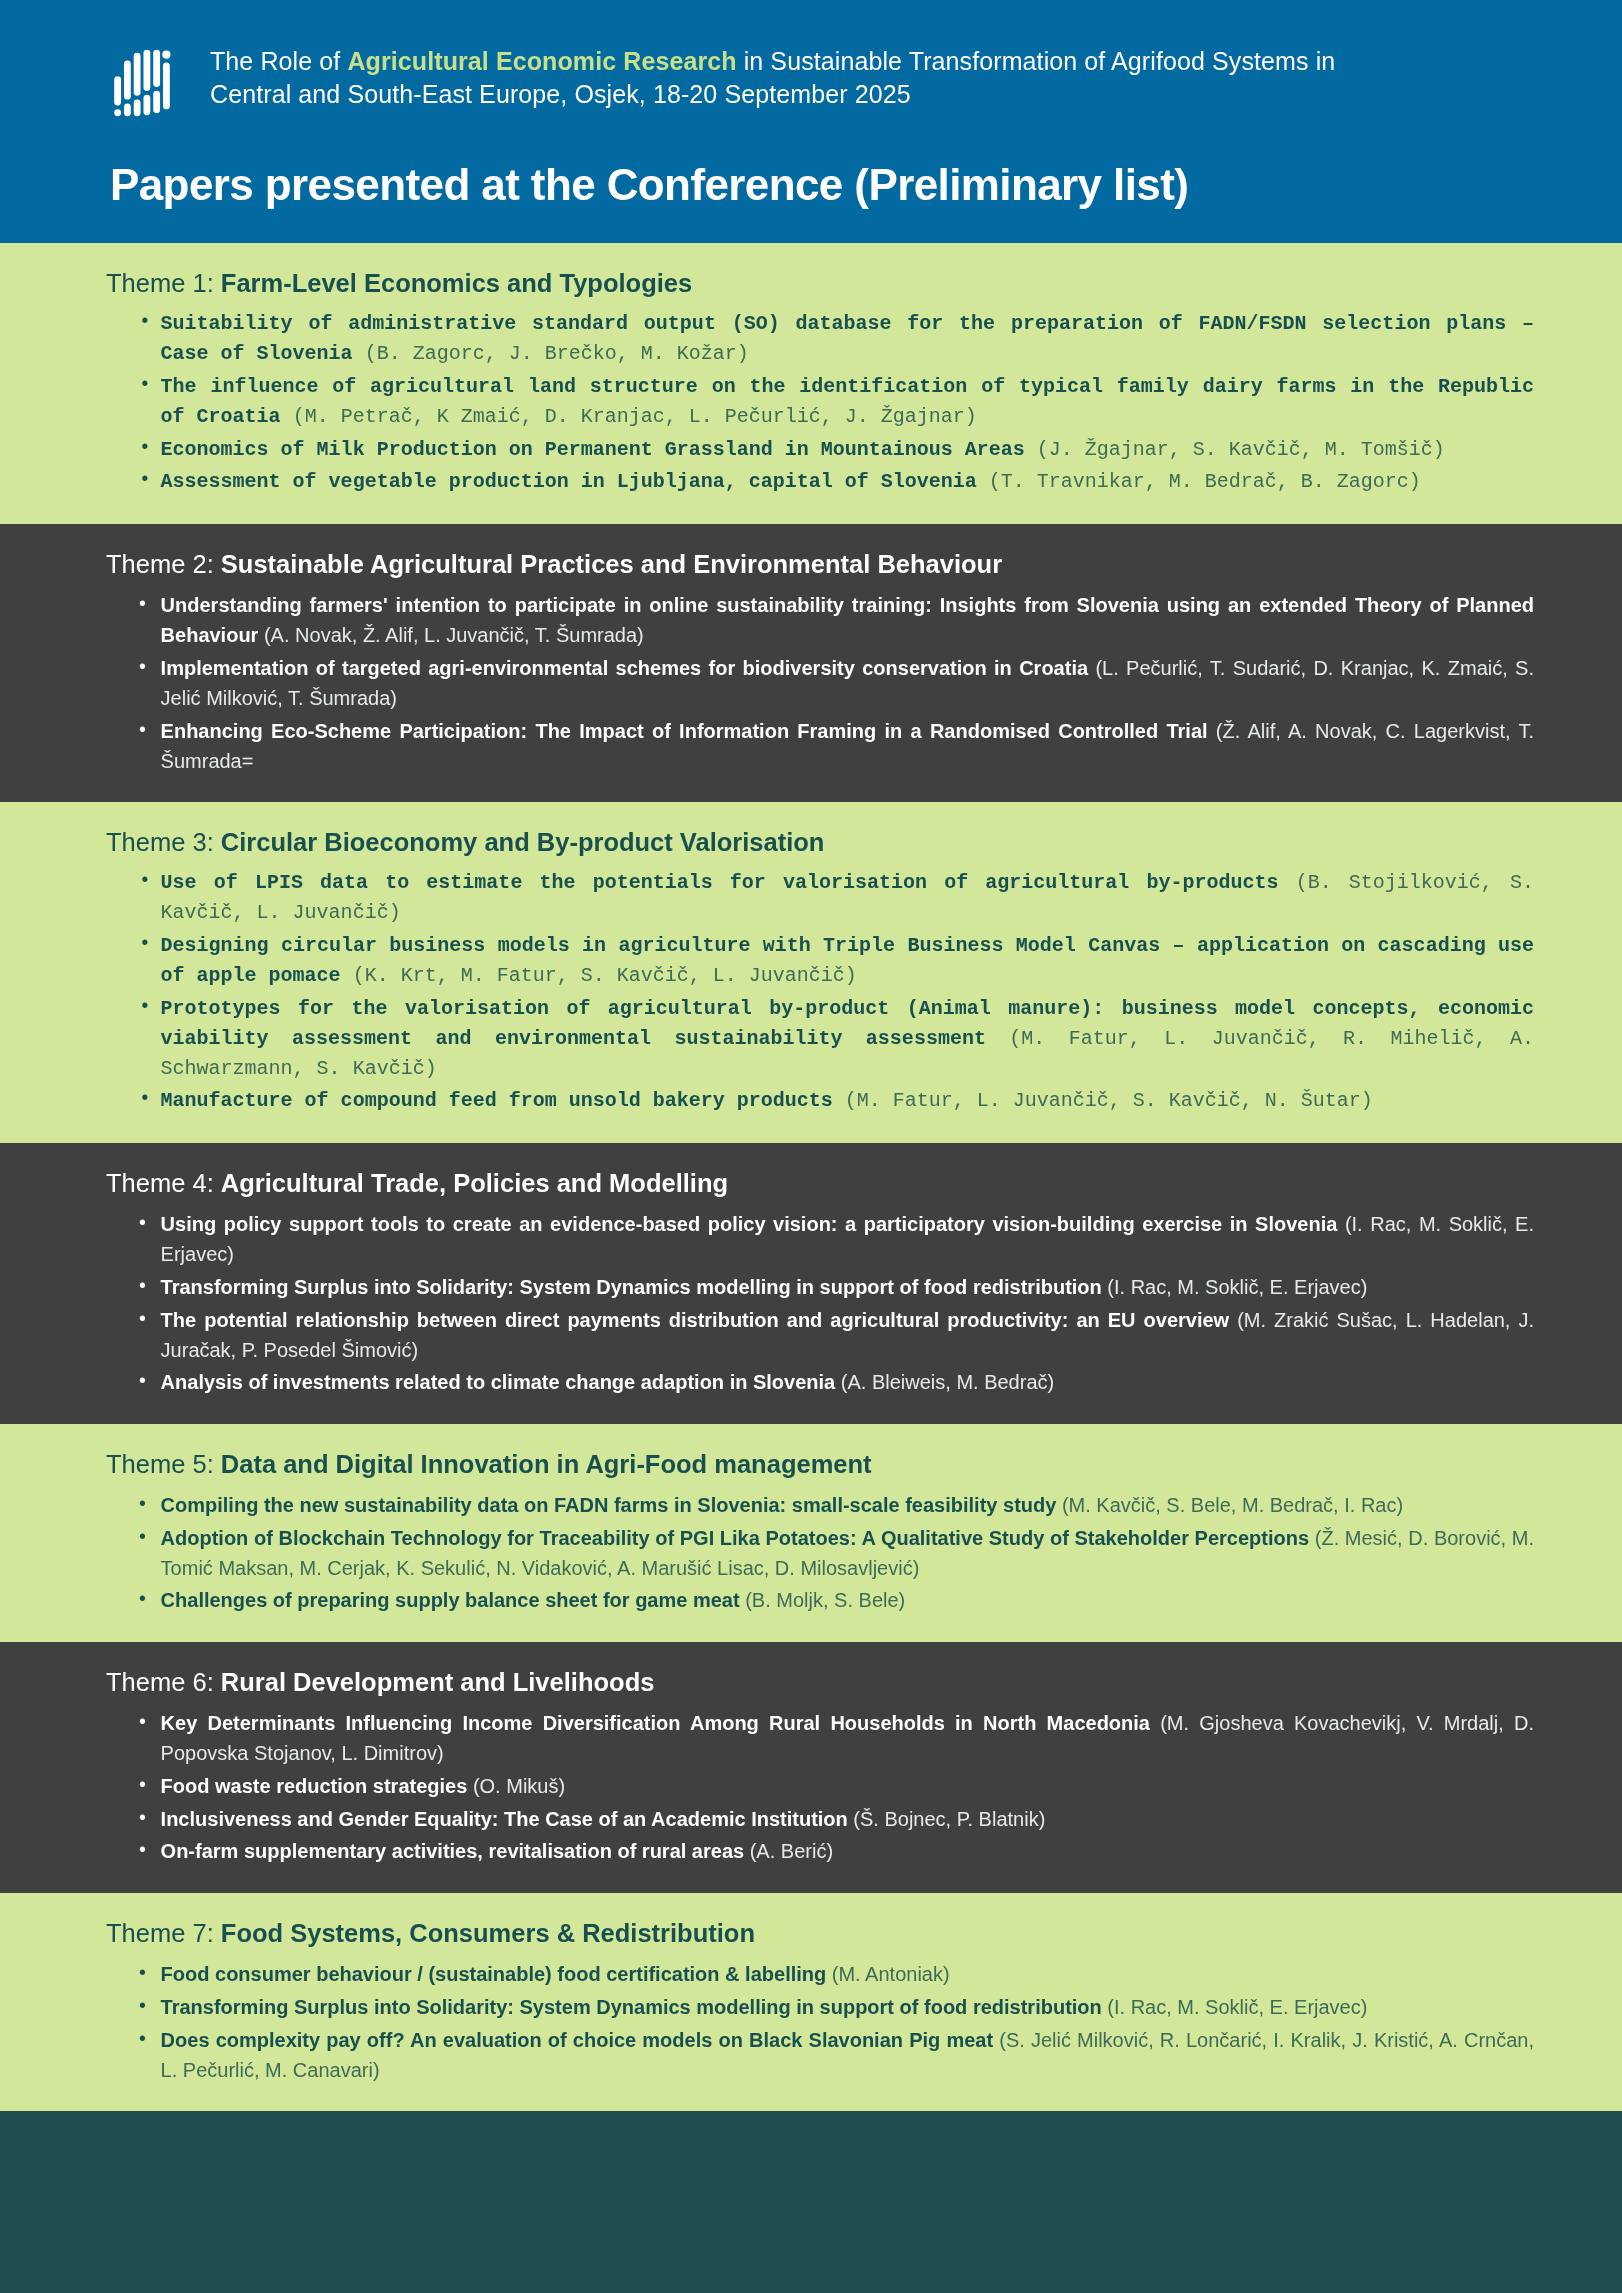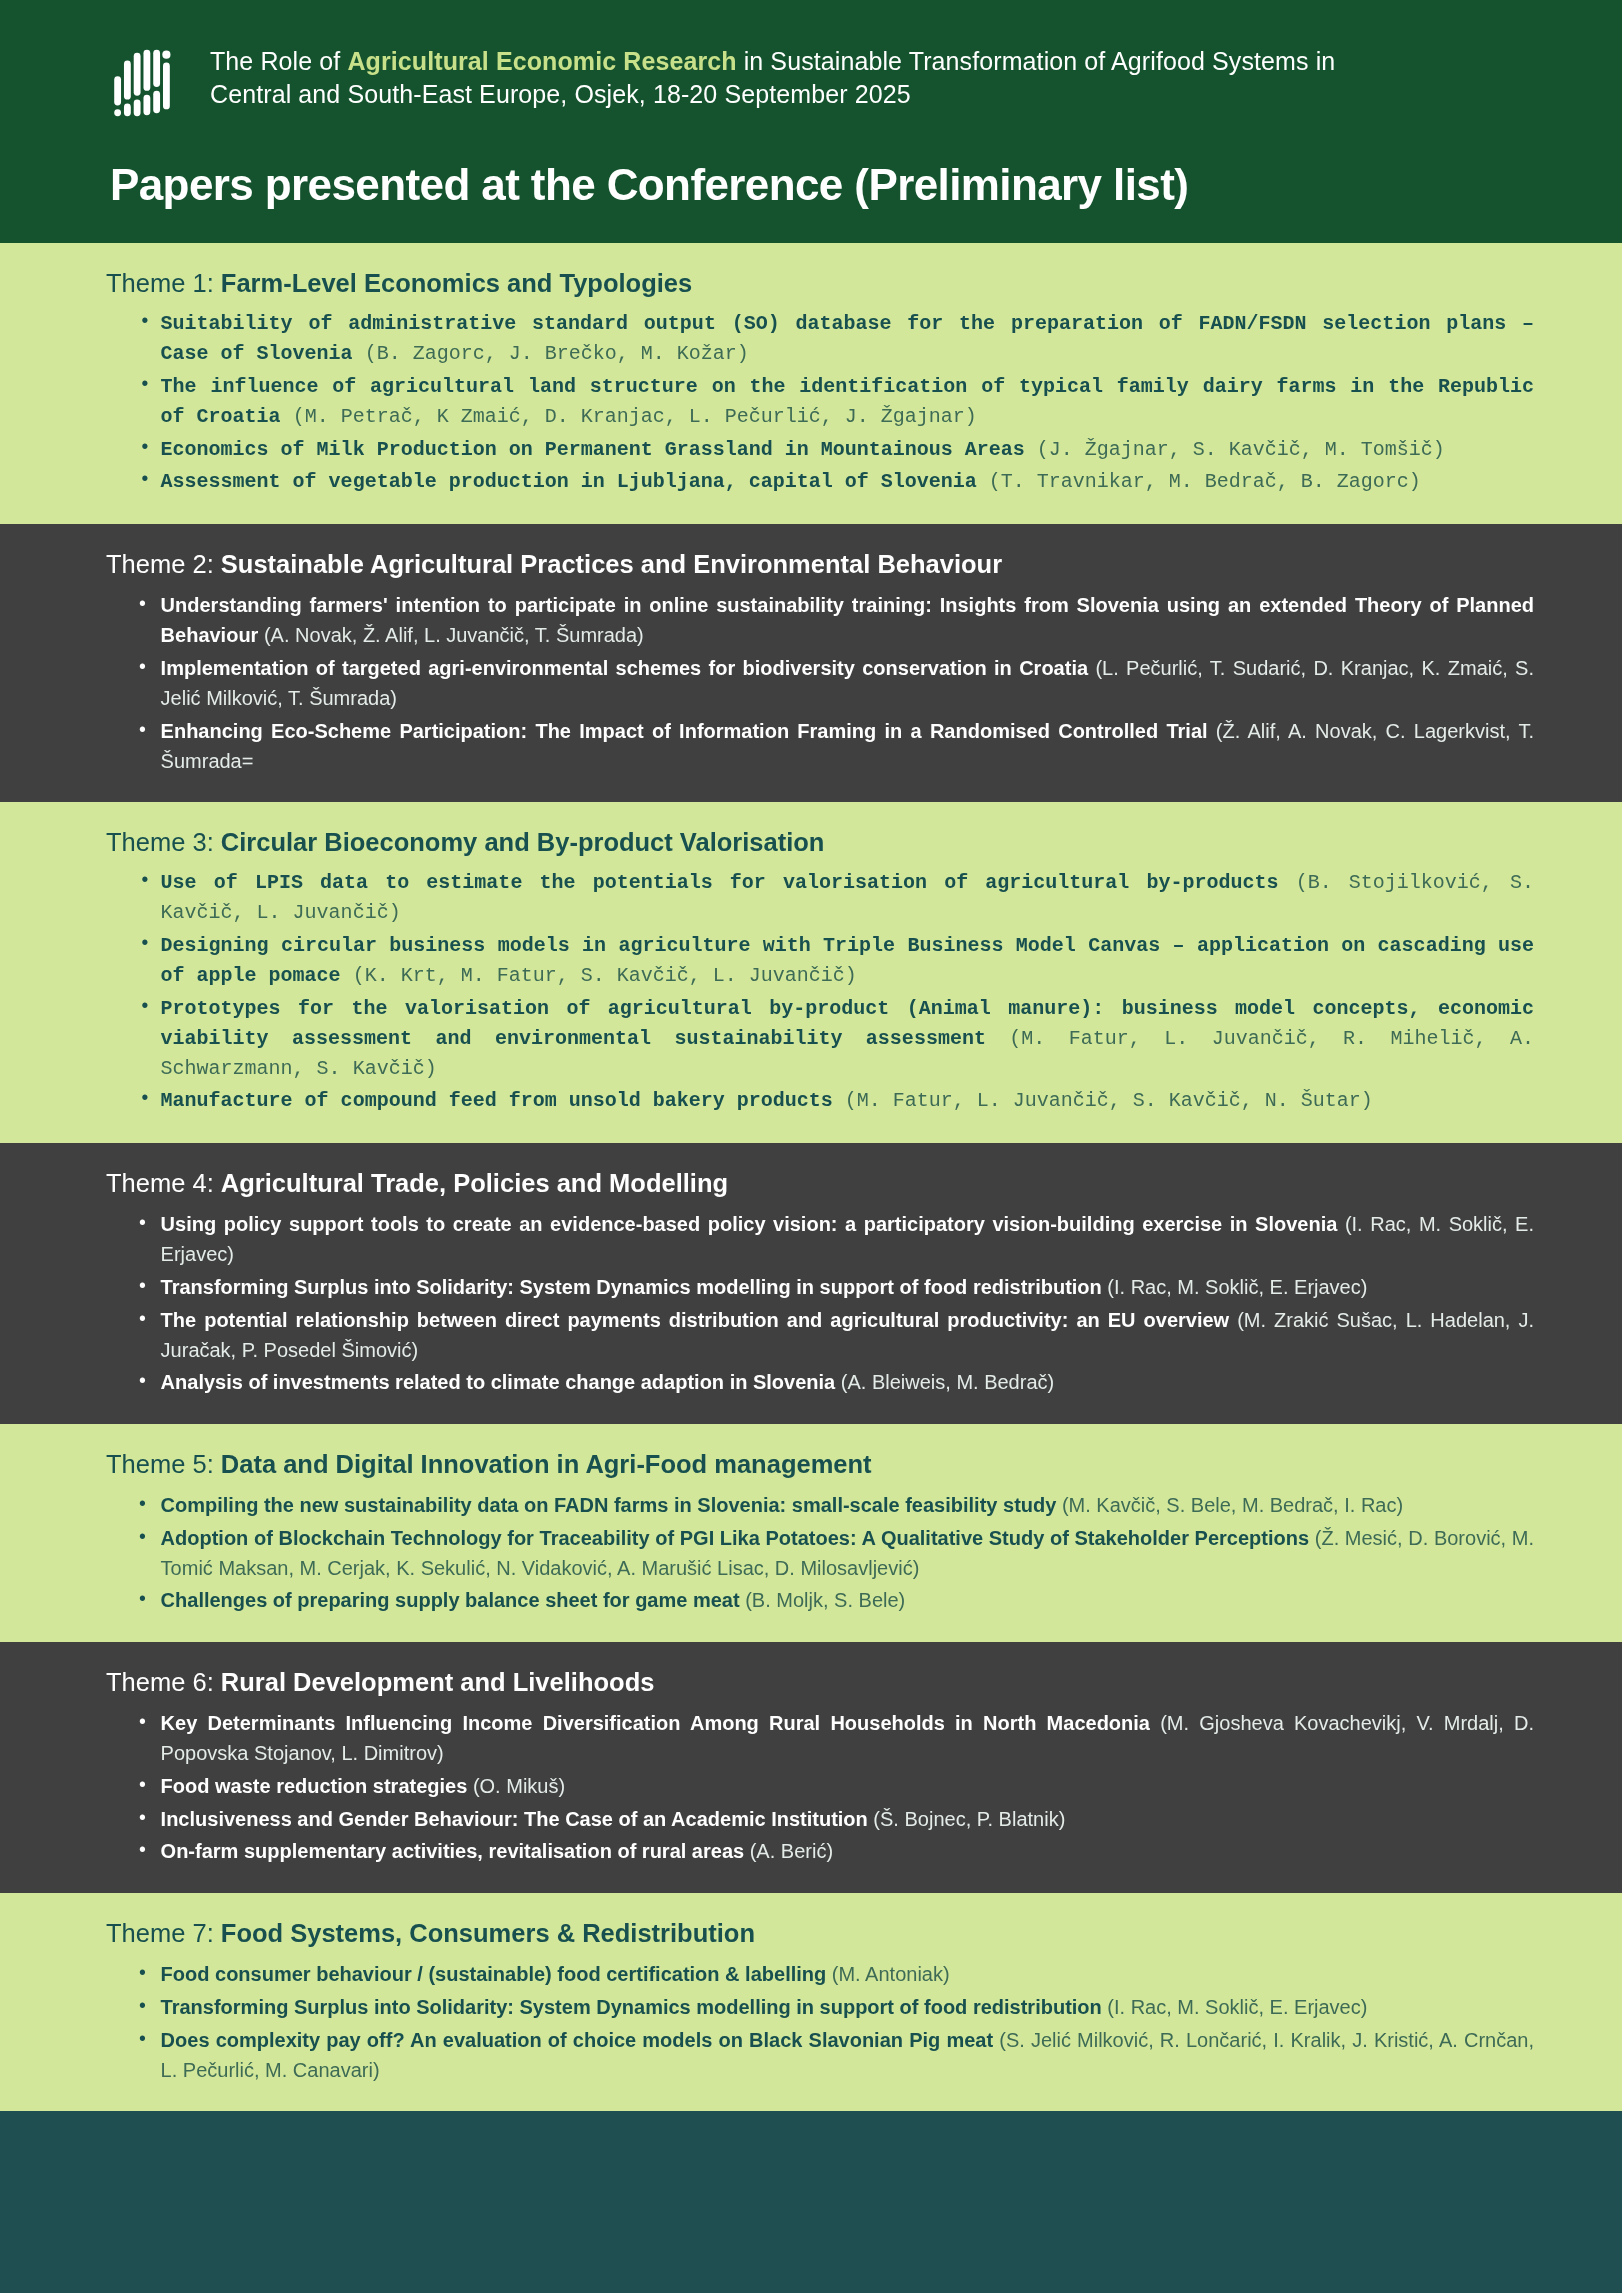--- a/index.html
+++ b/index.html
@@ -16,21 +16,21 @@
   .page {
     position: relative;
     width: 1622px;
     height: 2294px;
     background: #1f4f50;
     box-sizing: border-box;
   }
 
   
   .header {
-    background: #14532d;
+    background: #0369a1;
     padding: 39px 0 0 0;
     position: relative;
   }
   .header-row {
     display: flex;
     align-items: flex-start;
     padding-left: 110px;
     padding-right: 88px;
   }
   .logo {
@@ -191,21 +191,21 @@
           <li class="justify"><span class="p-title">Compiling the new sustainability data on FADN farms in Slovenia: small-scale feasibility study</span><span class="p-auth"> (M. Kavčič, S. Bele, M. Bedrač, I. Rac)</span></li>
           <li class="justify"><span class="p-title">Adoption of Blockchain Technology for Traceability of PGI Lika Potatoes: A Qualitative Study of Stakeholder Perceptions</span><span class="p-auth"> (Ž. Mesić, D. Borović, M. Tomić Maksan, M. Cerjak, K. Sekulić, N. Vidaković, A. Marušić Lisac, D. Milosavljević)</span></li>
           <li class="justify"><span class="p-title">Challenges of preparing supply balance sheet for game meat</span><span class="p-auth"> (B. Moljk, S. Bele)</span></li>
         </ul>
       </div>
       <div class="theme dark">
         <div class="theme-title"><span>Theme 6: </span><span class="tt-bold">Rural Development and Livelihoods</span></div>
         <ul class="papers">
           <li class="justify"><span class="p-title">Key Determinants Influencing Income Diversification Among Rural Households in North Macedonia</span><span class="p-auth"> (M. Gjosheva Kovachevikj, V. Mrdalj, D. Popovska Stojanov, L. Dimitrov)</span></li>
           <li class="justify"><span class="p-title">Food waste reduction strategies</span><span class="p-auth"> (O. Mikuš)</span></li>
-          <li class="justify"><span class="p-title">Inclusiveness and Gender Behaviour: The Case of an Academic Institution</span><span class="p-auth"> (Š. Bojnec, P. Blatnik)</span></li>
+          <li class="justify"><span class="p-title">Inclusiveness and Gender Equality: The Case of an Academic Institution</span><span class="p-auth"> (Š. Bojnec, P. Blatnik)</span></li>
           <li class="justify"><span class="p-title">On-farm supplementary activities, revitalisation of rural areas</span><span class="p-auth"> (A. Berić)</span></li>
         </ul>
       </div>
       <div class="theme light">
         <div class="theme-title"><span>Theme 7: </span><span class="tt-bold">Food Systems, Consumers &amp; Redistribution</span></div>
         <ul class="papers">
           <li class="justify"><span class="p-title">Food consumer behaviour / (sustainable) food certification &amp; labelling</span><span class="p-auth"> (M. Antoniak)</span></li>
           <li class="justify"><span class="p-title">Transforming Surplus into Solidarity: System Dynamics modelling in support of food redistribution</span><span class="p-auth"> (I. Rac, M. Soklič, E. Erjavec)</span></li>
           <li class="justify"><span class="p-title">Does complexity pay off? An evaluation of choice models on Black Slavonian Pig meat</span><span class="p-auth"> (S. Jelić Milković, R. Lončarić, I. Kralik, J. Kristić, A. Crnčan, L. Pečurlić, M. Canavari)</span></li>
         </ul>

